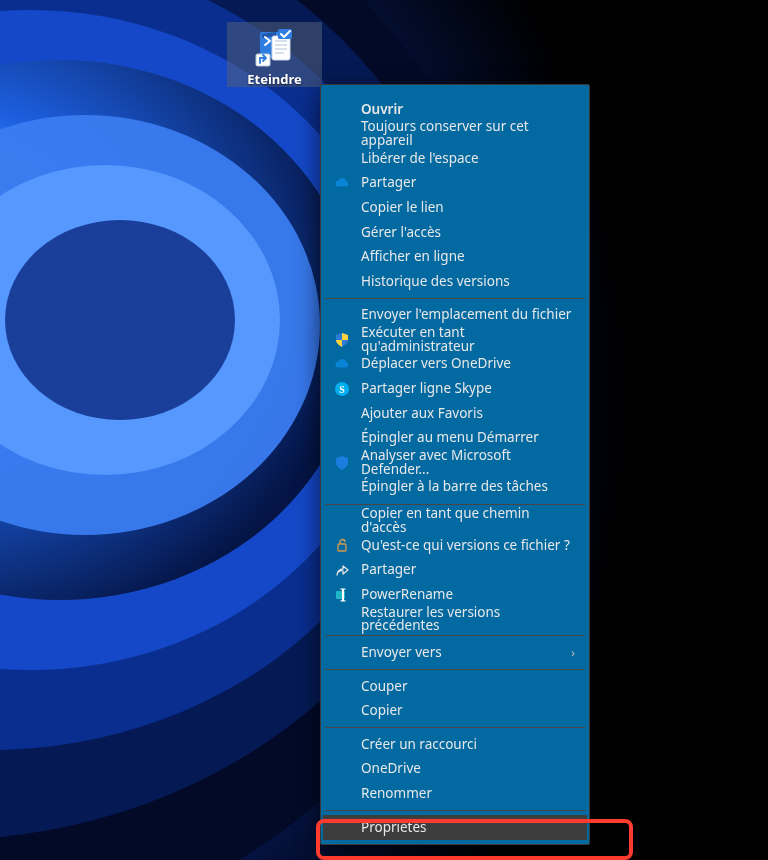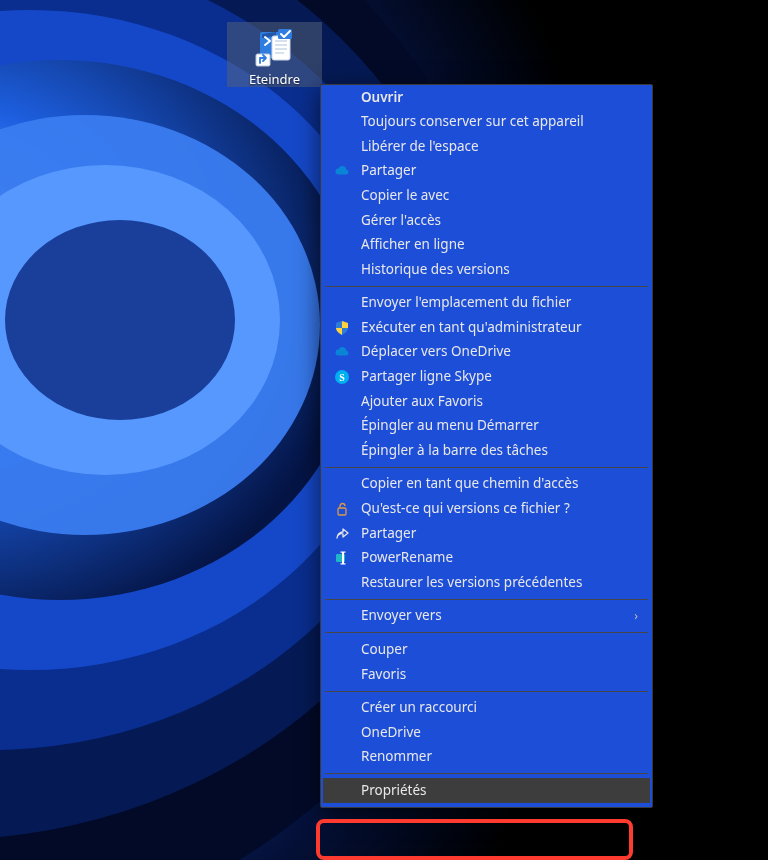--- a/index.html
+++ b/index.html
@@ -27,42 +27,43 @@
     left: 227px;
     width: 95px;
     height: 65px;
     background: rgba(80, 95, 120, 0.55);
     display: flex;
     flex-direction: column;
     align-items: center;
     padding-top: 4px;
     z-index: 2;
     cursor: pointer;
+    font-weight: bold;
   }
   .desktop-icon .icon-img {
     width: 42px; height: 42px;
     position: relative;
   }
   .desktop-icon .label {
     color: #fff;
     font-size: 13px;
     margin-top: 2px;
     text-shadow: 0 1px 2px rgba(0,0,0,.6);
   }
   .context-menu {
     position: absolute;
     top: 84px;
     left: 320px;
-    width: 333px;
-    background: #1d4ed8;
+    width: 270px;
+    background: #0369a1;
     border: 1px solid #3a3a3a;
     border-radius: 2px;
     box-shadow: 0 6px 24px rgba(0,0,0,.6);
     z-index: 3;
-    padding: 0 2px 4px 2px;
+    padding: 12px 2px 4px 2px;
   }
   .menu-item {
     display: flex;
     align-items: center;
     height: 24.6px;
     padding: 0 12px 0 38px;
     position: relative;
     cursor: default;
     color: #e8e8e8;
     font-size: 13.5px;
@@ -158,21 +159,21 @@
     </div>
     <div class="menu-item">
       <span class="ico">
         <svg width="16" height="16" viewBox="0 0 16 16">
           <path d="M12.5 11.5H4.5a3 3 0 0 1 0-6 4 4 0 0 1 7.7 1.1A2.5 2.5 0 0 1 12.5 11.5z" fill="#0a84d6"></path>
         </svg>
       </span>
       <span>Partager</span>
     </div>
     <div class="menu-item">
-      <span>Copier le avec</span>
+      <span>Copier le lien</span>
     </div>
     <div class="menu-item">
       <span>Gérer l'accès</span>
     </div>
     <div class="menu-item">
       <span>Afficher en ligne</span>
     </div>
     <div class="menu-item">
       <span>Historique des versions</span>
     </div>
@@ -208,20 +209,28 @@
       </span>
       <span>Partager ligne Skype</span>
     </div>
     <div class="menu-item">
       <span>Ajouter aux Favoris</span>
     </div>
     <div class="menu-item">
       <span>Épingler au menu Démarrer</span>
     </div>
     <div class="menu-item">
+      <span class="ico">
+        <svg width="16" height="16" viewBox="0 0 16 16">
+          <path d="M8 1 L14 3 V8 C14 12 8 15 8 15 C8 15 2 12 2 8 V3 Z" fill="#1b7de0"></path>
+        </svg>
+      </span>
+      <span>Analyser avec Microsoft Defender...</span>
+    </div>
+    <div class="menu-item">
       <span>Épingler à la barre des tâches</span>
     </div>
     <div class="menu-sep"></div>
     <div class="menu-item">
       <span>Copier en tant que chemin d'accès</span>
     </div>
     <div class="menu-item">
       <span class="ico">
         <svg width="16" height="16" viewBox="0 0 16 16">
           <rect x="4" y="7" width="8" height="7" rx="1.2" fill="none" stroke="#d99a4a" stroke-width="1.3"></rect>
@@ -255,21 +264,21 @@
     <div class="menu-sep"></div>
     <div class="menu-item">
       <span>Envoyer vers</span>
       <span class="chev">›</span>
     </div>
     <div class="menu-sep"></div>
     <div class="menu-item">
       <span>Couper</span>
     </div>
     <div class="menu-item">
-      <span>Favoris</span>
+      <span>Copier</span>
     </div>
     <div class="menu-sep"></div>
     <div class="menu-item">
       <span>Créer un raccourci</span>
     </div>
     <div class="menu-item">
       <span>OneDrive</span>
     </div>
     <div class="menu-item">
       <span>Renommer</span>

